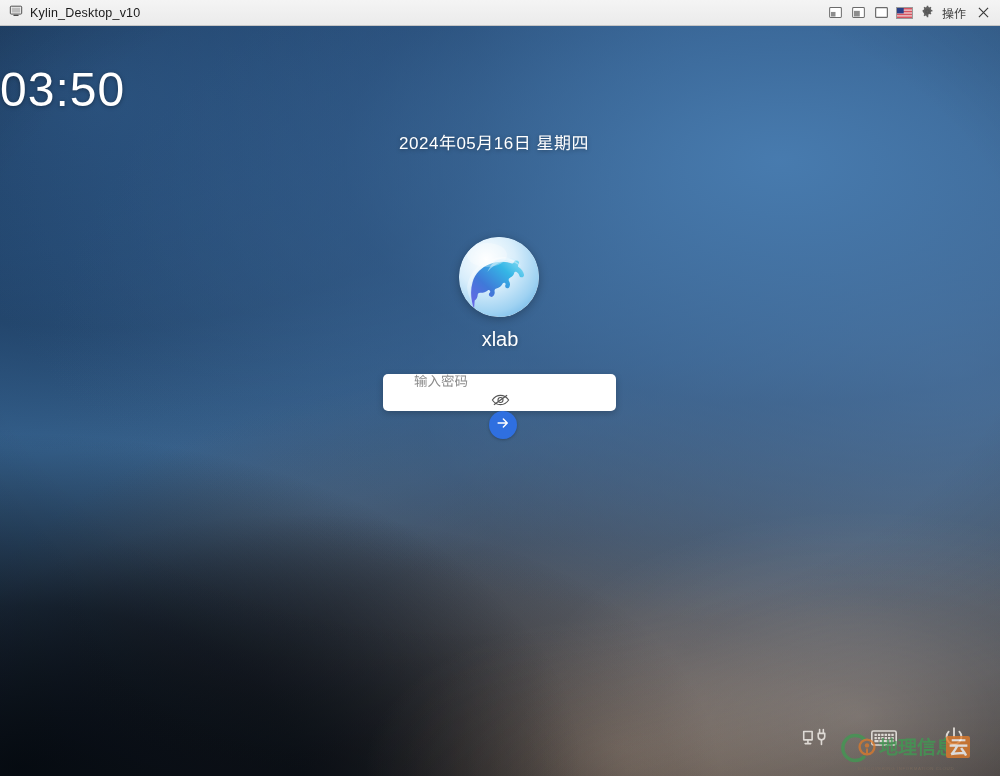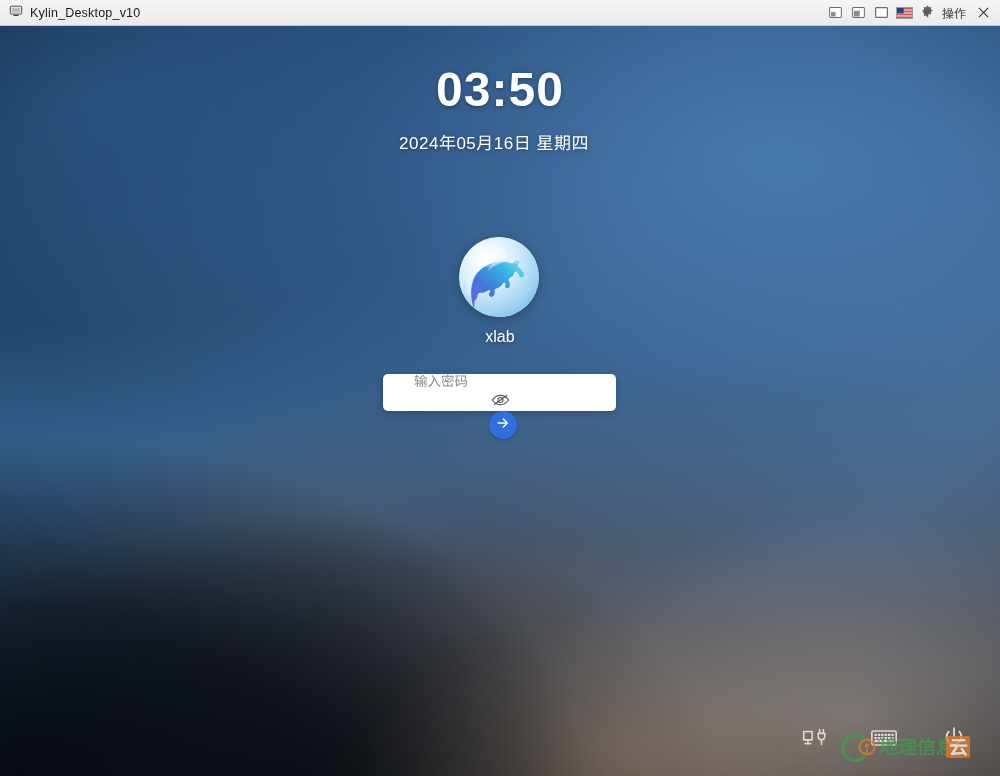--- a/index.html
+++ b/index.html
@@ -121,23 +121,22 @@
   
   #lock {
     position: absolute;
     left: 0; top: 0;
     width: 1000px; height: 750px;
   }
   #clock {
     position: absolute;
     left: 0; top: 40px;
     width: 1000px;
-    text-align: center;
     font-size: 48px;
-    font-weight: 700;
+    font-weight: 400;
     color: #ffffff;
     letter-spacing: 1px;
     text-shadow: 0 1px 4px rgba(0,0,0,.35);
     line-height: 1;
   }
   #datetext {
     position: absolute;
     left: 0; top: 103px;
     width: 988px;
     text-align: center;
@@ -159,21 +158,21 @@
     overflow: hidden;
     box-shadow: 0 2px 10px rgba(0,0,0,.28);
     background: #cfe6f5;
   }
 
   #username {
     position: absolute;
     left: 0; top: 302px;
     width: 1000px;
     text-align: center;
-    font-size: 16px;
+    font-size: 20px;
     font-weight: 400;
     color: #ffffff;
     text-shadow: 0 1px 4px rgba(0,0,0,.30);
   }
 
   #pwd-row {
     position: absolute;
     left: 383px; top: 348px;
     width: 233px; height: 37px;
     background: #ffffff;

